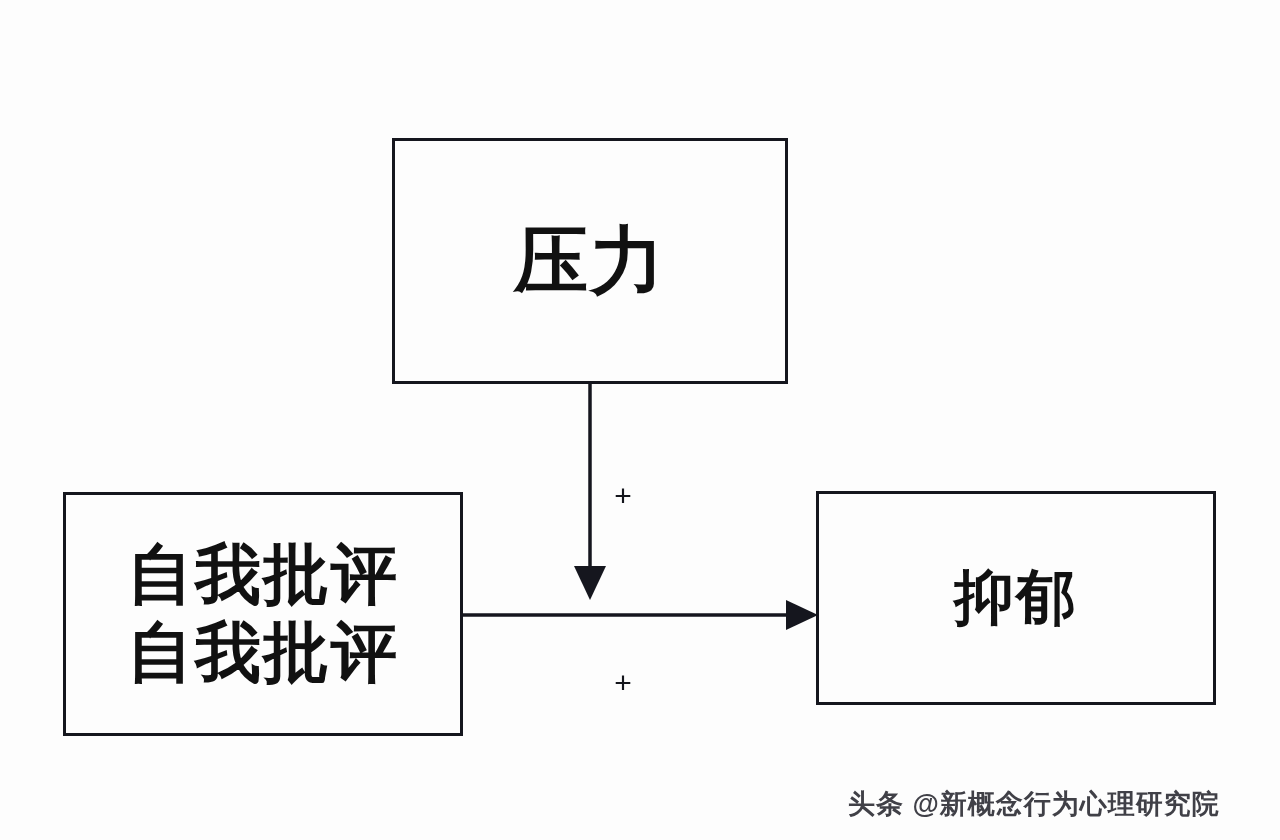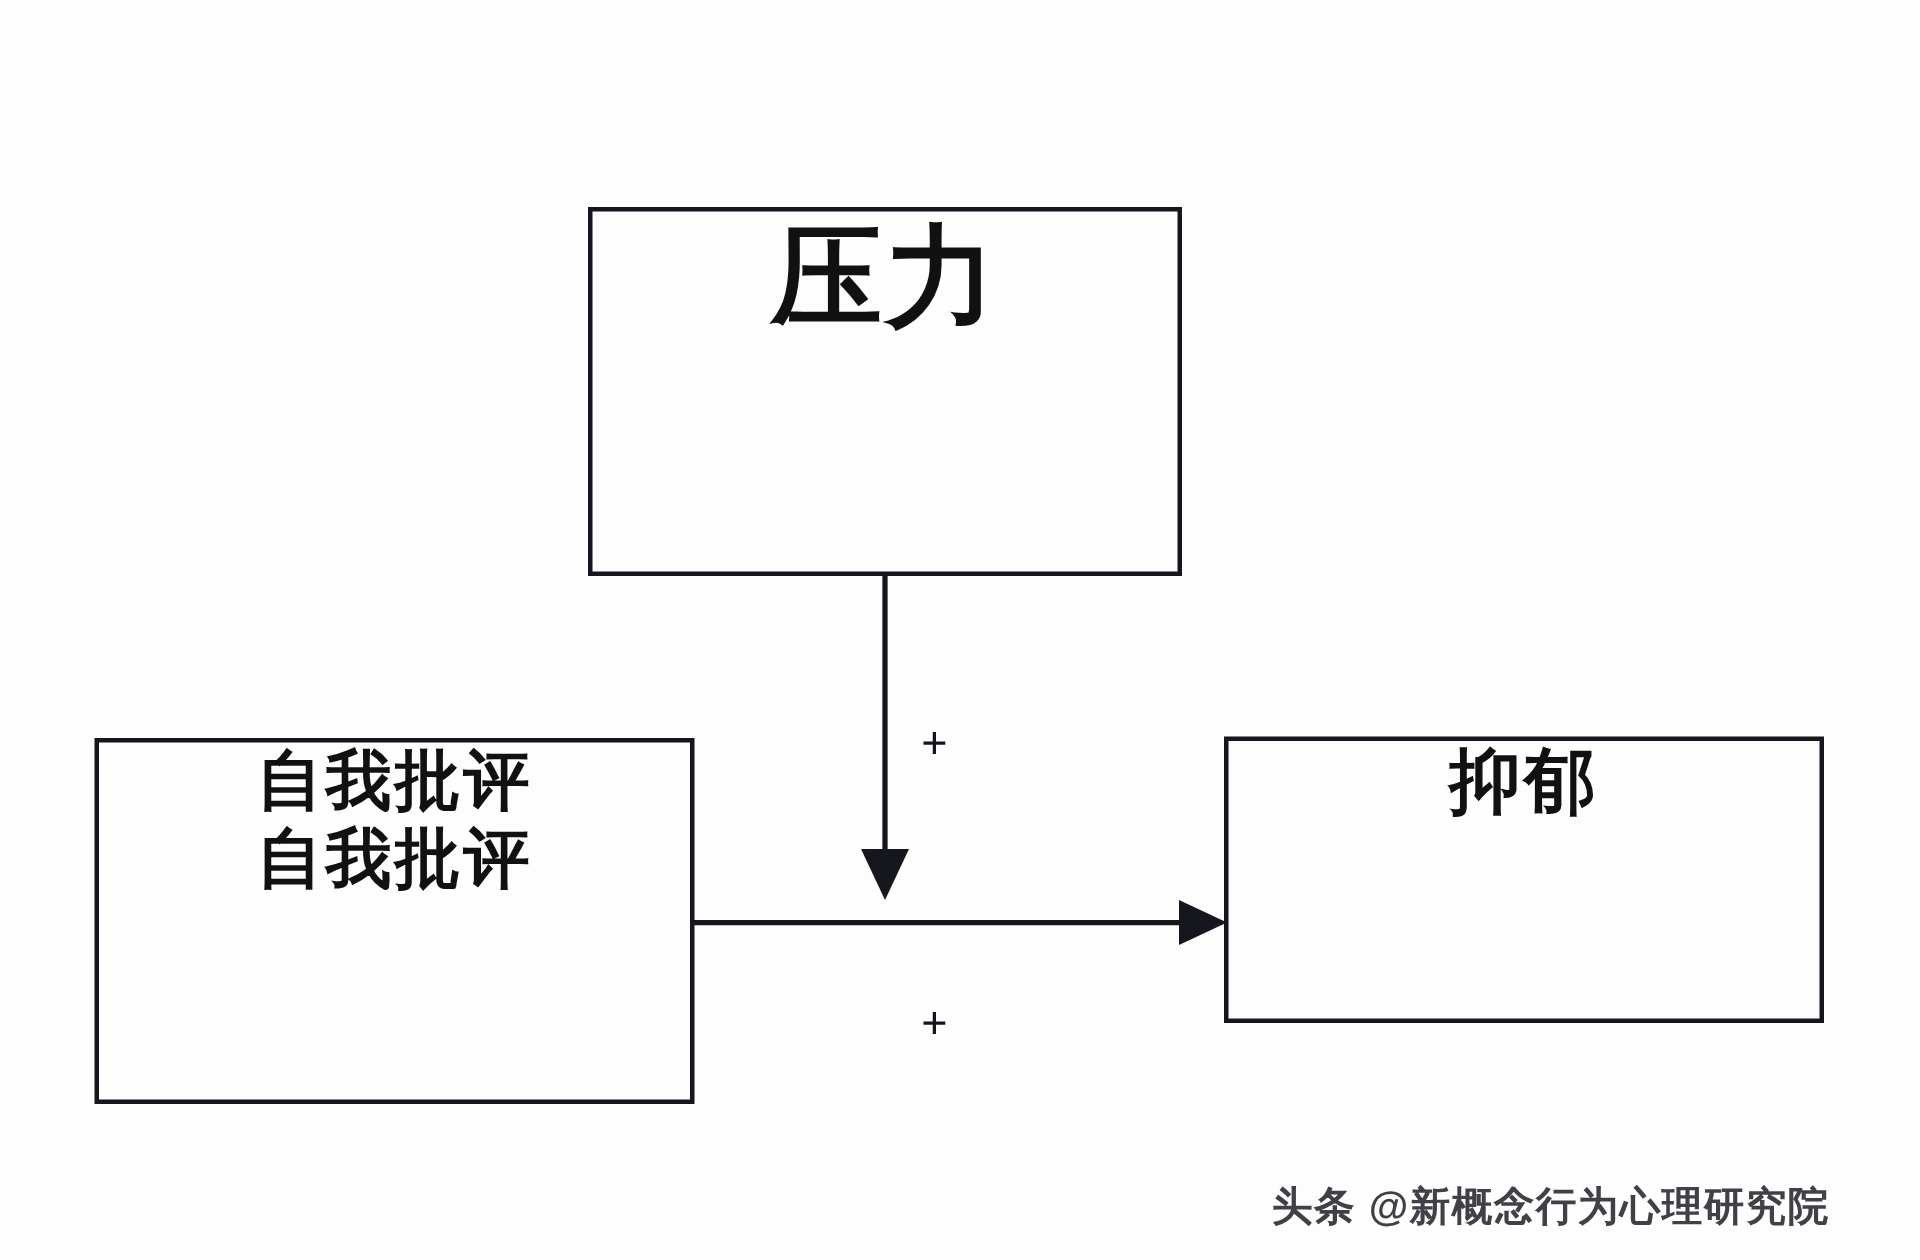--- a/index.html
+++ b/index.html
@@ -17,47 +17,48 @@
     font-family: "Liberation Sans", "DejaVu Sans", sans-serif;
   }
   .node-box {
     position: absolute;
     box-sizing: border-box;
     border: 3px solid #15161e;
     background: #fdfdfd;
     display: flex;
     flex-direction: column;
     align-items: center;
+    justify-content: center;
     text-align: center;
     color: #111111;
     line-height: 1.18;
     letter-spacing: 2px;
   }
   #node-stress {
     left: 392px;
     top: 138px;
     width: 396px;
     height: 246px;
     font-size: 74px;
     font-weight: 700;
   }
   #node-selfcrit {
     left: 63px;
     top: 492px;
     width: 400px;
     height: 244px;
-    font-size: 44px;
+    font-size: 66px;
     font-weight: 700;
   }
   #node-depression {
     left: 816px;
     top: 491px;
     width: 400px;
-    height: 191px;
-    font-size: 48px;
+    height: 214px;
+    font-size: 60px;
     font-weight: 700;
   }
   .node-line {
     display: block;
     white-space: nowrap;
   }
   #arrows-layer {
     position: absolute;
     left: 0;
     top: 0;

